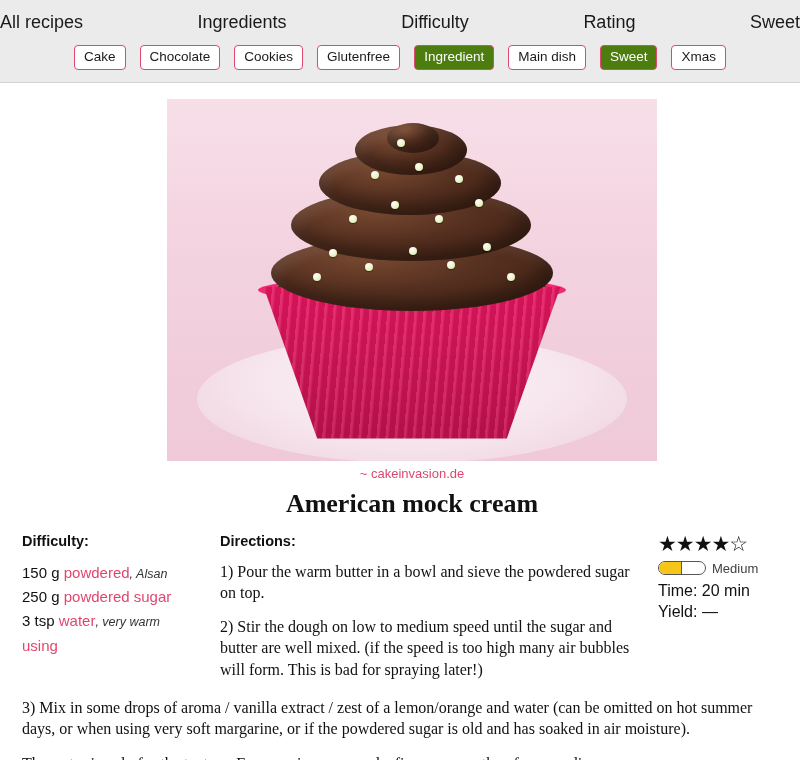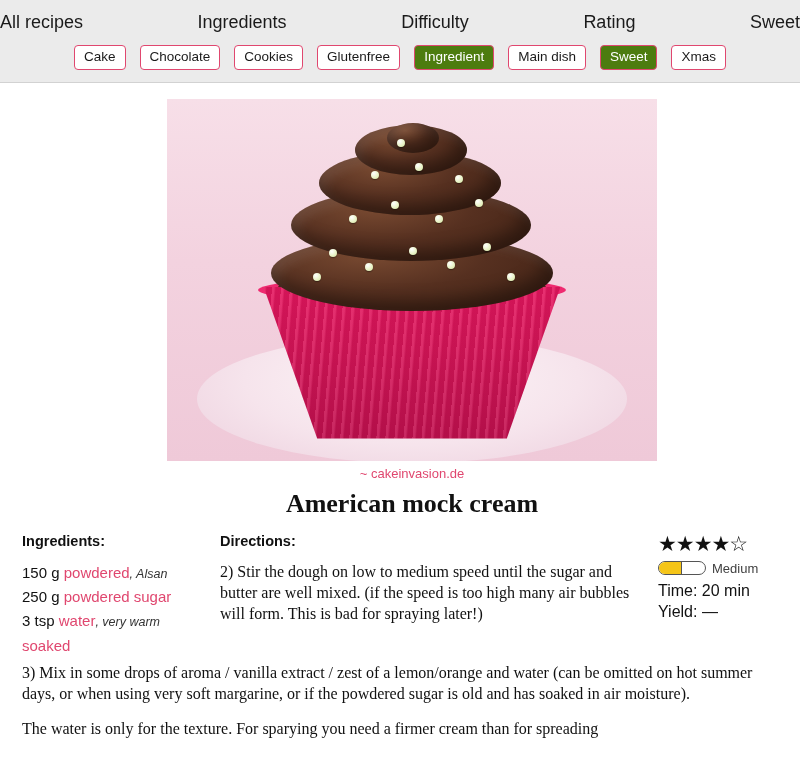--- a/index.html
+++ b/index.html
@@ -268,42 +268,43 @@
       <span class="sprinkle" style="left:238px; top:150px;"></span>
     </div>
   </div>
   <div class="credit">~ cakeinvasion.de</div>
   <div class="recipe-title">American mock cream</div>
 </div>
 
 <div class="columns">
 
   <div class="col-ingredients">
-    <div class="col-head">Ingredients:</div>
+    <div class="col-head">Difficulty:</div>
     <div class="ing-list">
       <div class="ing-line">
         <span>150 g</span>
         <span class="ing-name">powdered</span><span class="ing-note">, Alsan</span>
       </div>
       <div class="ing-line">
         <span>250 g</span>
         <span class="ing-name">powdered sugar</span><span class="ing-note"></span>
       </div>
       <div class="ing-line">
         <span>3 tsp</span>
         <span class="ing-name">water</span><span class="ing-note">, very warm</span>
       </div>
       <div class="ing-line">
-        <span class="ing-name">soaked</span>
+        <span class="ing-name">using</span>
       </div>
     </div>
   </div>
 
   <div class="col-directions">
     <div class="col-head">Directions:</div>
+    <p class="dir-p">1) Pour the warm butter in a bowl and sieve the powdered sugar on top.</p>
     <p class="dir-p">2) Stir the dough on low to medium speed until the sugar and butter are well mixed. (if the speed is too high many air bubbles will form. This is bad for spraying later!)</p>
   </div>
 
   <div class="col-meta">
     <div class="stars">★★★★☆</div>
     <div class="difficulty-row">
       <span class="diffbar">
           <span class="fill" style="width: 50%;"></span>
         </span>
       <span class="diff-label">Medium</span>

